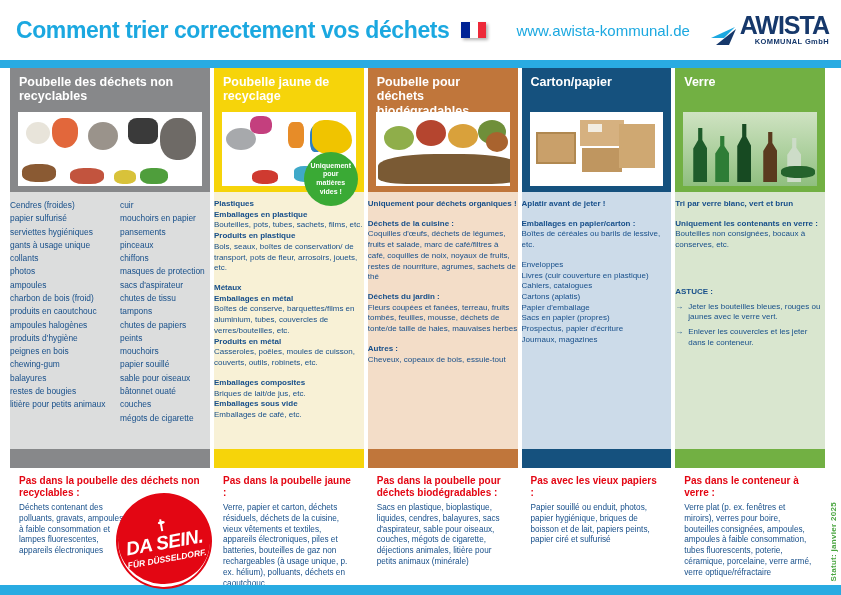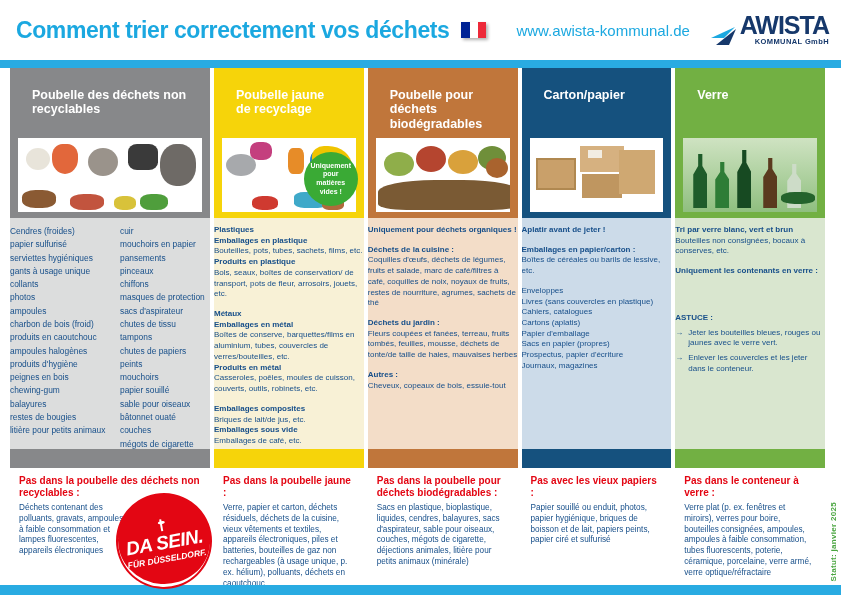--- a/index.html
+++ b/index.html
@@ -22,21 +22,21 @@
 
   
   .band { position:absolute; left:0; right:0; background:#29abe2; }
   .band.top { top:60px; height:8px; }
   .band.bot { bottom:0; height:10px; }
 
   
   main { position:absolute; top:68px; bottom:10px; left:10px; right:16px; display:flex; gap:4px; }
   .col { background:var(--c); display:flex; flex-direction:column; position:relative; flex:1; }
   .col.wide { flex:0 0 200px; }
-  .col-title { margin:13px; height:44px; padding:7px 9px 12px; color:#fff; font-size:12.5px; line-height:1.15; font-weight:bold; }
+  .col-title { margin:0; height:44px; padding:7px 9px 12px; color:#fff; font-size:12.5px; line-height:1.15; font-weight:bold; }
   .photo { height:74px; background:#fff; margin:0 8px; position:relative; overflow:hidden; }
   .photo i { position:absolute; display:block; }
   .photo.glass { background:linear-gradient(180deg,#cfe3c2,#8fbf7f); }
   .content { flex:1; background:var(--tint); margin-top:6px; padding:7px 0; overflow:hidden; }
   .bottom { background:#fff; margin-top:19px; height:117px; padding:7px 9px; position:relative; }
   .bottom h3 { margin:0 0 4px; color:#e30613; font-size:10px; line-height:1.2; font-weight:bold; }
   .bottom p { margin:0; color:#174f8a; font-size:8.2px; line-height:1.32; }
   .col.wide .bottom p { width:60%; }
 
   
@@ -288,21 +288,21 @@
             <div class="blk gap">
               <span class="bh">Emballages en papier/carton :</span>
             </div>
             <div class="blk">
               <span class="bt">Boîtes de céréales ou barils de lessive, etc.</span>
             </div>
             <div class="blk gap">
               <span class="bt">Enveloppes</span>
             </div>
             <div class="blk">
-              <span class="bt">Livres (sans couvercles en plastique)</span>
+              <span class="bt">Livres (cuir couverture en plastique)</span>
             </div>
             <div class="blk">
               <span class="bt">Cahiers, catalogues</span>
             </div>
             <div class="blk">
               <span class="bt">Cartons (aplatis)</span>
             </div>
             <div class="blk">
               <span class="bt">Papier d'emballage</span>
             </div>
@@ -331,25 +331,25 @@
         <i style="left:54px;bottom:4px;width:14px;height:58px;background:#174a22;clip-path:polygon(35% 0,65% 0,65% 22%,100% 38%,100% 100%,0 100%,0 38%,35% 22%)"></i>
         <i style="left:80px;bottom:4px;width:14px;height:50px;background:#5a3a1e;clip-path:polygon(35% 0,65% 0,65% 22%,100% 38%,100% 100%,0 100%,0 38%,35% 22%)"></i>
         <i style="left:104px;bottom:4px;width:14px;height:44px;background:#cddcc8;clip-path:polygon(35% 0,65% 0,65% 22%,100% 38%,100% 100%,0 100%,0 38%,35% 22%)"></i>
         <i style="right:2px;bottom:8px;width:34px;height:12px;background:#24632c;border-radius:40%"></i>
       </div>
       <div class="content">
         <div>
             <div class="blk">
               <span class="bh">Tri par verre blanc, vert et brun</span>
             </div>
+            <div class="blk gap">
+              <span class="bh">Uniquement les contenants en verre :</span>
+            </div>
             <div class="blk">
               <span class="bt">Bouteilles non consignées, bocaux à conserves, etc.</span>
-            </div>
-            <div class="blk gap">
-              <span class="bh">Uniquement les contenants en verre :</span>
             </div>
             <div class="blk big">
               <span class="bh">ASTUCE :</span>
             </div>
             <div class="blk gap arrow">
               <span class="bt">Jeter les bouteilles bleues, rouges ou jaunes avec le verre vert.</span>
             </div>
             <div class="blk gap arrow">
               <span class="bt">Enlever les couvercles et les jeter dans le conteneur.</span>
             </div>

